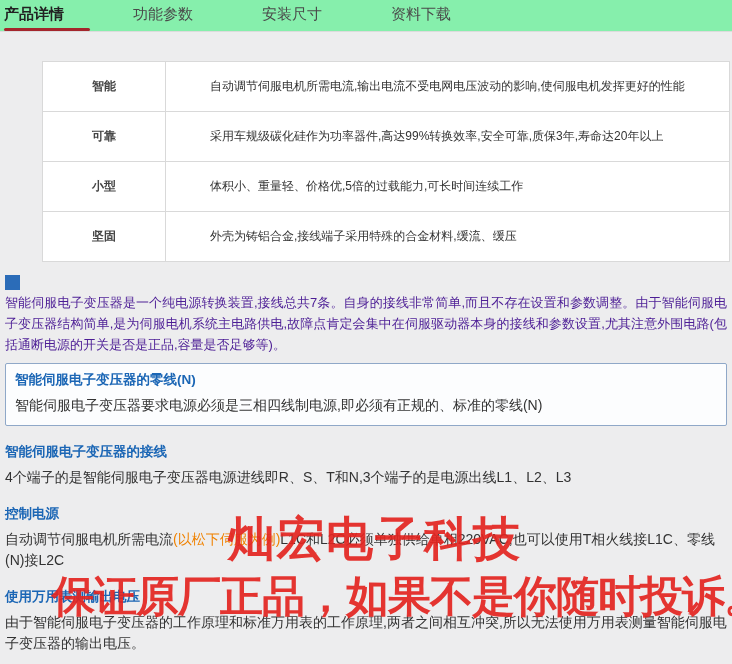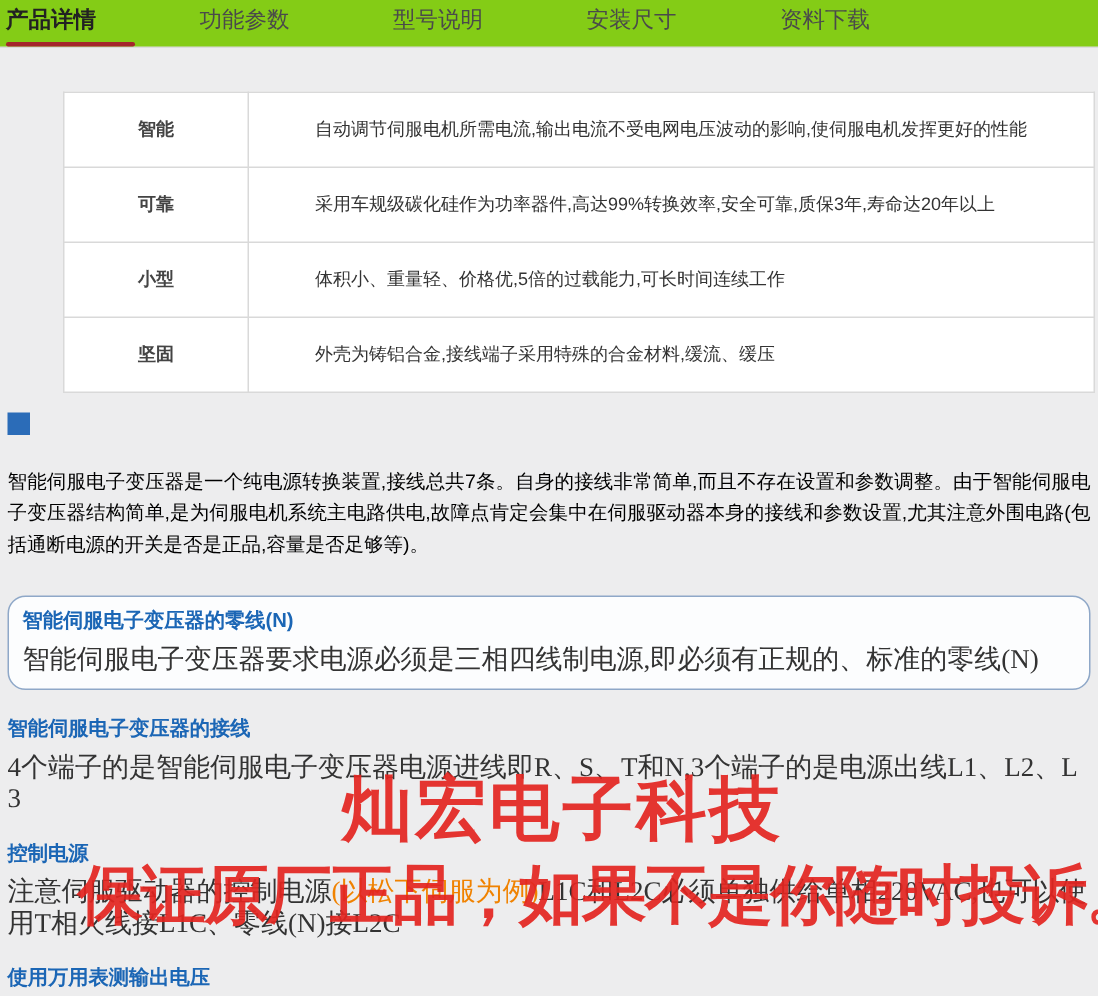--- a/index.html
+++ b/index.html
@@ -5,21 +5,21 @@
   * { margin: 0; padding: 0; box-sizing: border-box; }
   html, body {
     width: 732px; height: 664px;
     font-family: "Liberation Sans", "DejaVu Sans", sans-serif;
     background: #ededee;
     overflow: hidden;
     position: relative;
   }
   
   .tabbar {
-    height: 32px; background: #84cc16;
+    height: 32px; background: #86efac;
     border-bottom: 1px solid #dcdcdc;
     display: flex; align-items: flex-start;
     padding-left: 4px;
   }
   .tab {
     width: 88px; margin-right: 41px;
     font-size: 15px; color: #4a4a4a;
     height: 31px; line-height: 28px;
     cursor: pointer; position: relative;
     white-space: nowrap;
@@ -47,40 +47,39 @@
   
   .notice-header {
     margin-top: 13px; display: flex; align-items: center;
     font-size: 17px; font-weight: bold; color: #1a1a1a;
   }
   .blue-square {
     width: 15px; height: 15px; background: #2b6cb8;
     display: inline-block; margin-right: 6px;
   }
   .intro {
-    margin-top: 20px;
-    font-size: 13px; color: #000000; line-height: 21px;
+    margin-top: 2px;
+    font-size: 13px; color: #4c1d95; line-height: 21px;
     word-break: break-all; text-align: justify;
   }
   
   .note-box {
-    margin-top: 24px;
+    margin-top: 8px;
     border: 1px solid #8fa8c8; background: #fcfdfe;
-    border-radius: 12px;
+    border-radius: 2px;
     padding: 7px 9px 9px 9px;
   }
   .note { margin-top: 17px; }
   .note-title {
     font-size: 13.5px; font-weight: bold; color: #1b66b5;
     margin-bottom: 6px;
   }
   .note-body {
-    font-size: 18px; color: #333; line-height: 21px;
+    font-size: 14px; color: #333; line-height: 21px;
     word-break: break-all;
-    font-family: Liberation Serif, serif;
   }
   .hl-orange { color: #f08200; }
   
   .watermark { position: absolute; left: 0; top: 0; width: 732px; height: 664px; pointer-events: none; }
   .wm1 {
     position: absolute; left: 228px; top: 508px;
     font-size: 47px; font-weight: bold; color: rgba(227,36,32,0.92);
     white-space: nowrap; letter-spacing: 2px;
   }
   .wm2 {
@@ -88,21 +87,20 @@
     font-size: 43px; font-weight: bold; color: rgba(227,36,32,0.92);
     white-space: nowrap; letter-spacing: -1px;
   }
 </style>
 </head>
 <body>
 
 <div class="tabbar">
   <div class="tab active">产品详情</div>
   <div class="tab">功能参数</div>
-  <div class="tab">型号说明</div>
   <div class="tab">安装尺寸</div>
   <div class="tab">资料下载</div>
 </div>
 
 <div class="content">
 
   <table class="feature-table">
     <tbody>
       <tr>
         <td class="flabel">智能</td>
@@ -135,21 +133,21 @@
 
 
   <div class="note">
     <div class="note-title">智能伺服电子变压器的接线</div>
     <div class="note-body">4个端子的是智能伺服电子变压器电源进线即R、S、T和N,3个端子的是电源出线L1、L2、L3</div>
   </div>
 
   <div class="note">
     <div class="note-title">控制电源</div>
     <div class="note-body">
-      <span>注意伺服驱动器的控制电源</span><span class="hl-orange">(以松下伺服为例)</span><span>L1C和L2C必须单独供给单相220VAC,也可以使用T相火线接L1C、零线(N)接L2C</span>
+      <span>自动调节伺服电机所需电流</span><span class="hl-orange">(以松下伺服为例)</span><span>L1C和L2C必须单独供给单相220VAC,也可以使用T相火线接L1C、零线(N)接L2C</span>
     </div>
   </div>
 
   <div class="note">
     <div class="note-title">使用万用表测输出电压</div>
     <div class="note-body">由于智能伺服电子变压器的工作原理和标准万用表的工作原理,两者之间相互冲突,所以无法使用万用表测量智能伺服电子变压器的输出电压。</div>
   </div>
 
   <div class="note">
     <div class="note-title">具有前级滤波功能</div>

